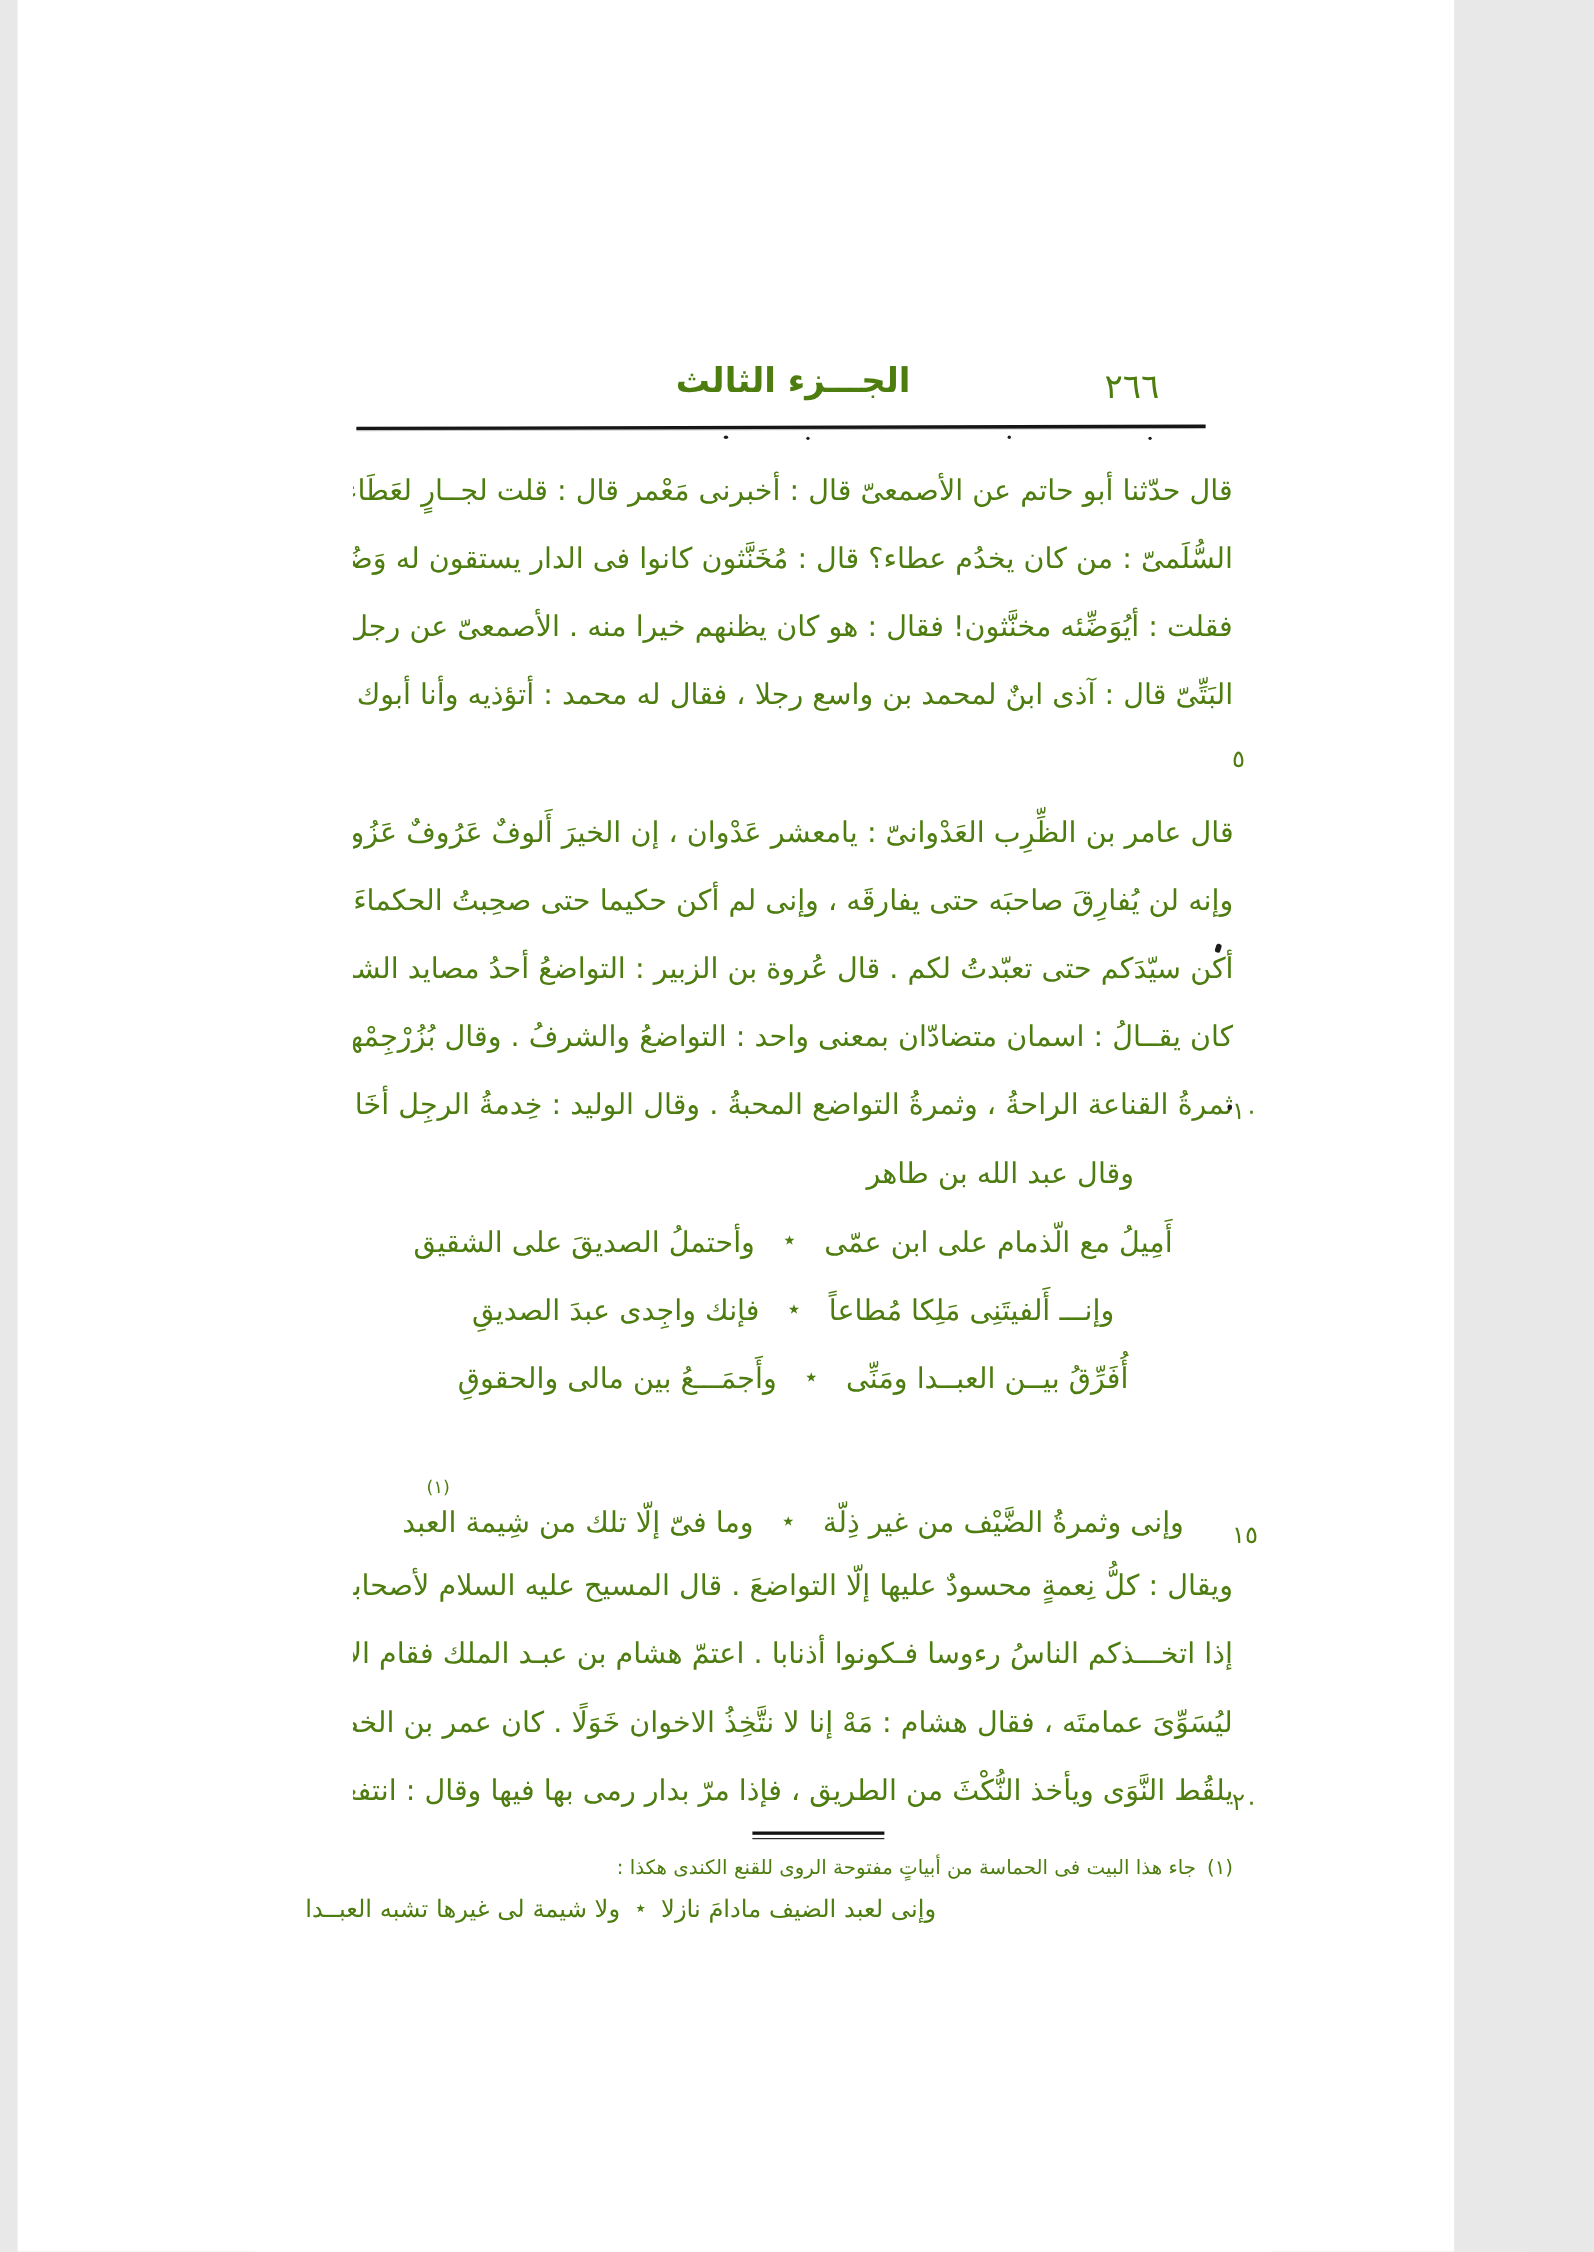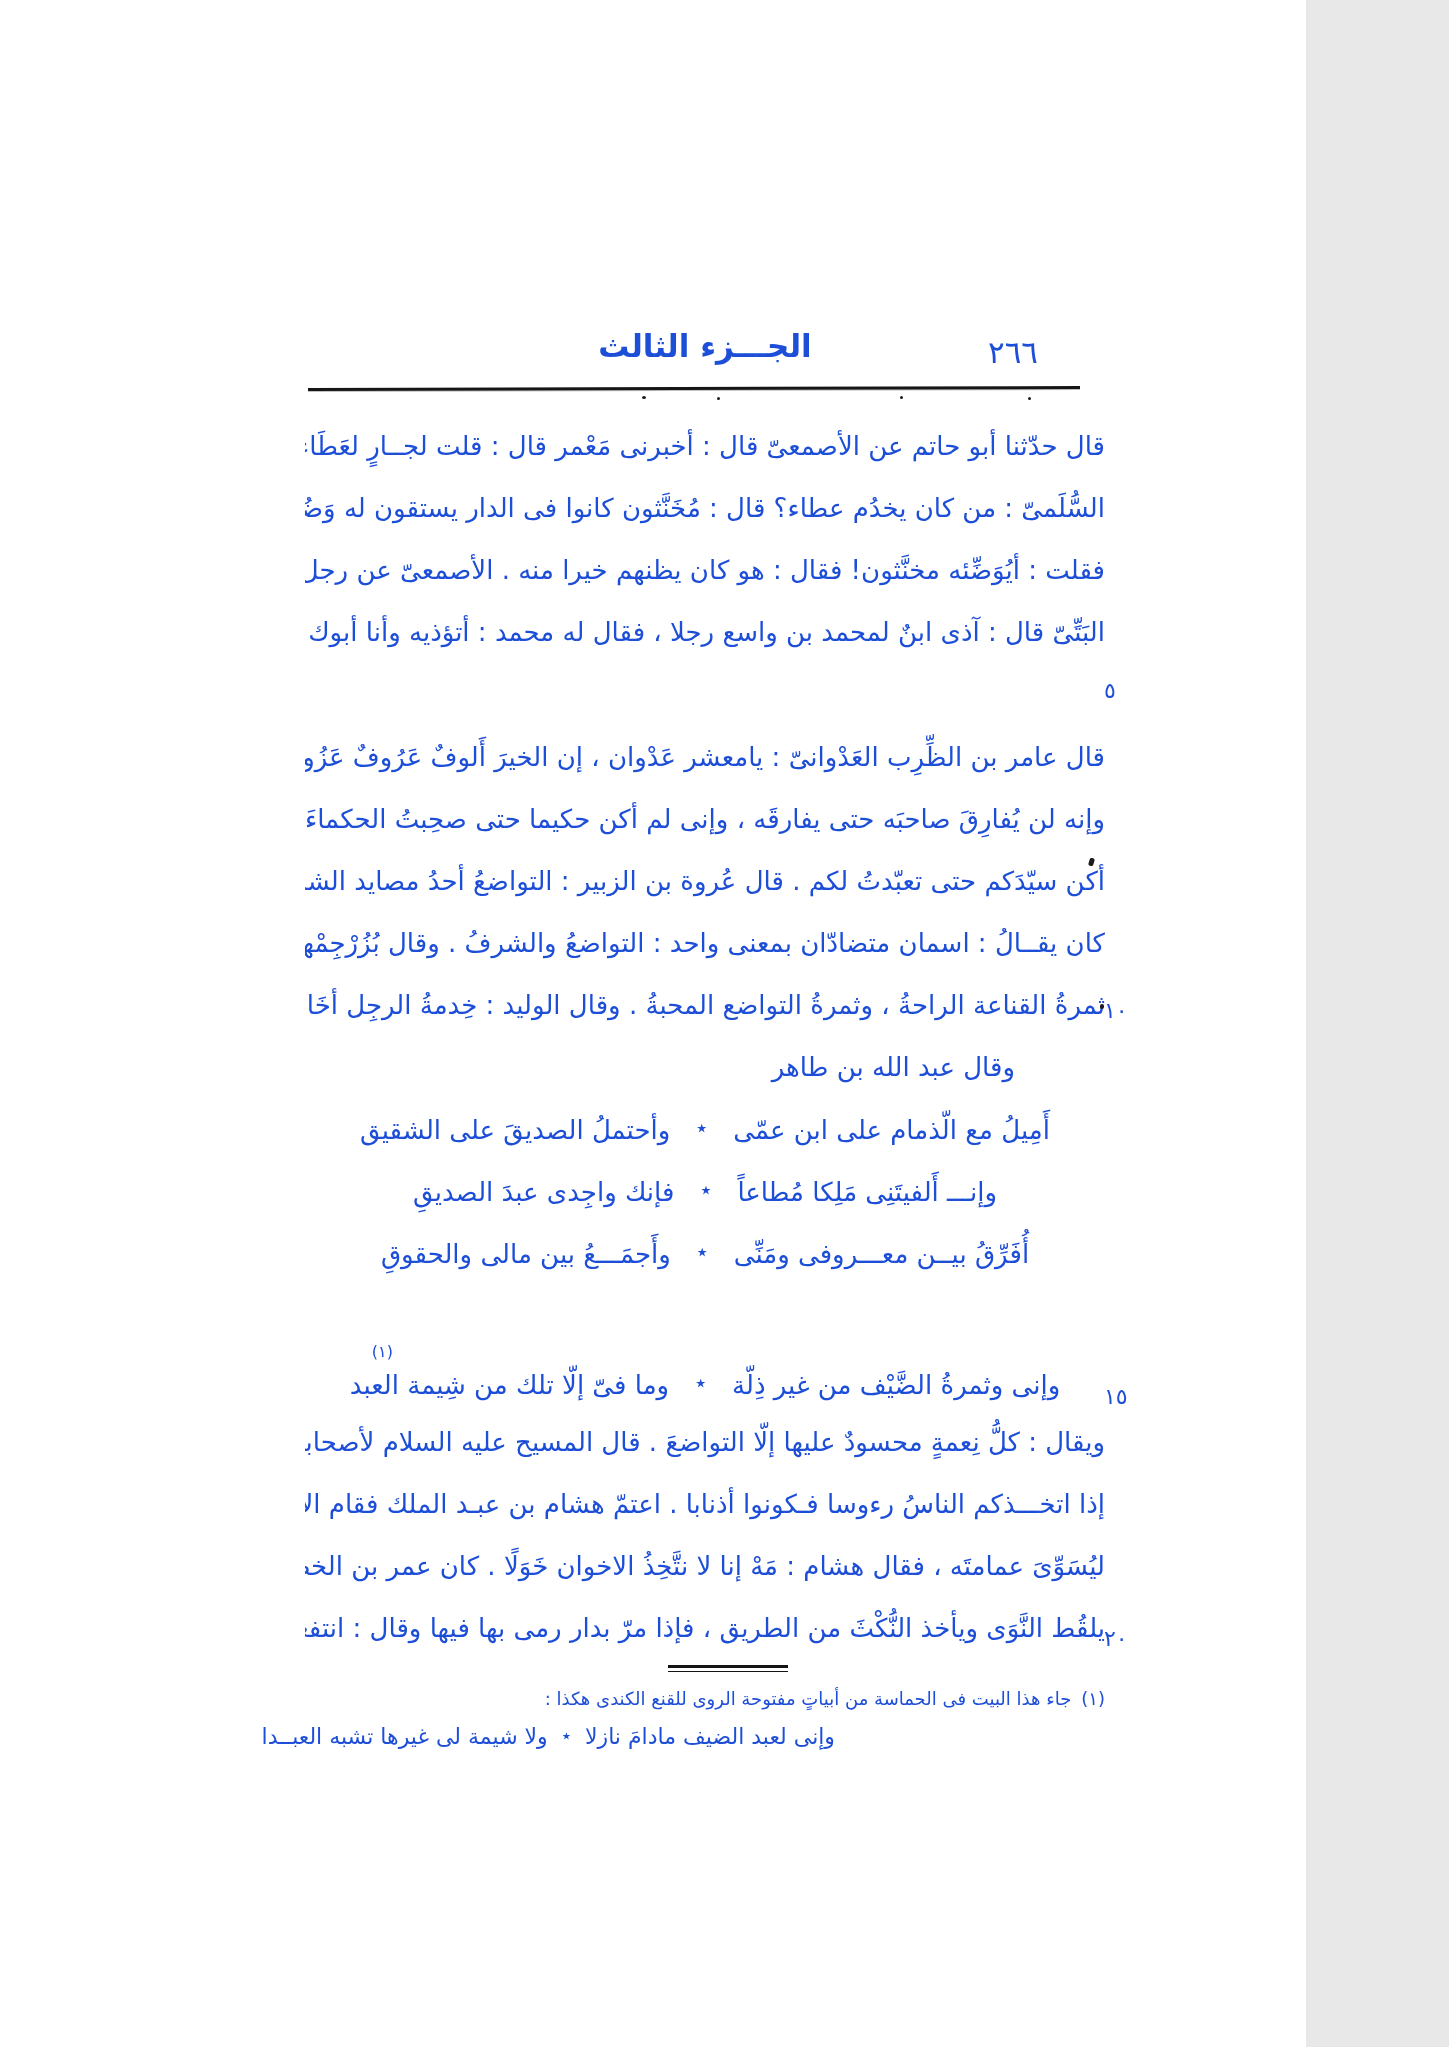--- a/index.html
+++ b/index.html
@@ -1,22 +1,23 @@
 <!DOCTYPE html>
 <html lang="ar"><head>
 <meta charset="utf-8">
 <style>
   html,body{margin:0;padding:0;background:#e8e8e8;}
   .canvas{
     position:relative;
     width:1306px;height:2047px;
     background:#ffffff;
     font-family:"DejaVu Sans",sans-serif;
-    color:#1d4ed8;
+    color:#4d7c0f;
     overflow:hidden;
+    margin-left:16px;
   }
   
   .hdr-title{
     position:absolute;left:305px;top:328px;width:800px;
     text-align:center;font-size:31px;font-weight:bold;direction:rtl;
   }
   .hdr-page-num{
     position:absolute;left:988px;top:334px;
     font-size:31px;font-weight:normal;letter-spacing:2px;
   }
@@ -108,21 +109,21 @@
       <span class="hemi">أَمِيلُ مع الّذمام على ابن عمّى</span>
       <span class="star">٭</span>
       <span class="hemi">وأحتملُ الصديقَ على الشقيق</span>
     </div>
     <div class="couplet">
       <span class="hemi">وإنـــ أَلفيتَنِى مَلِكا مُطاعاً</span>
       <span class="star">٭</span>
       <span class="hemi">فإنك واجِدى عبدَ الصديقِ</span>
     </div>
     <div class="couplet">
-      <span class="hemi">أُفَرِّقُ بيــن معـــروفى ومَنِّى</span>
+      <span class="hemi">أُفَرِّقُ بيــن العبــدا ومَنِّى</span>
       <span class="star">٭</span>
       <span class="hemi">وأَجمَـــعُ بين مالى والحقوقِ</span>
     </div>
   </div>
 
 
   <div class="block" style="top:1354px;">
     <div class="couplet">
       <span class="hemi">وإنى وثمرةُ الضَّيْف من غير ذِلّة</span>
       <span class="star">٭</span>

